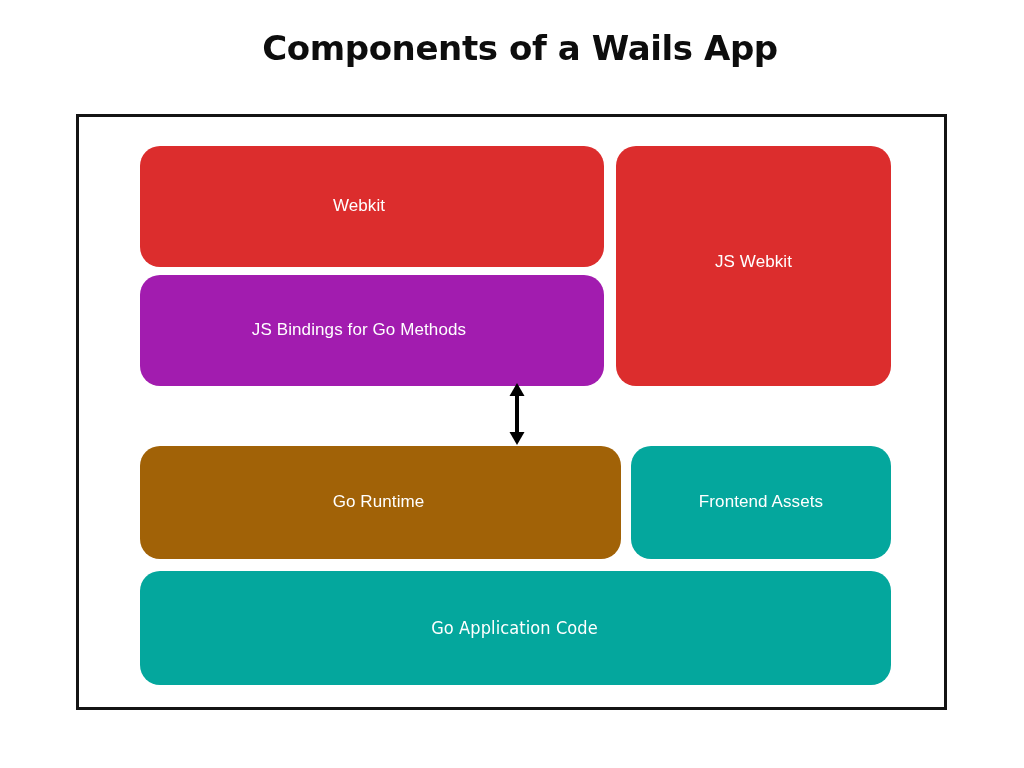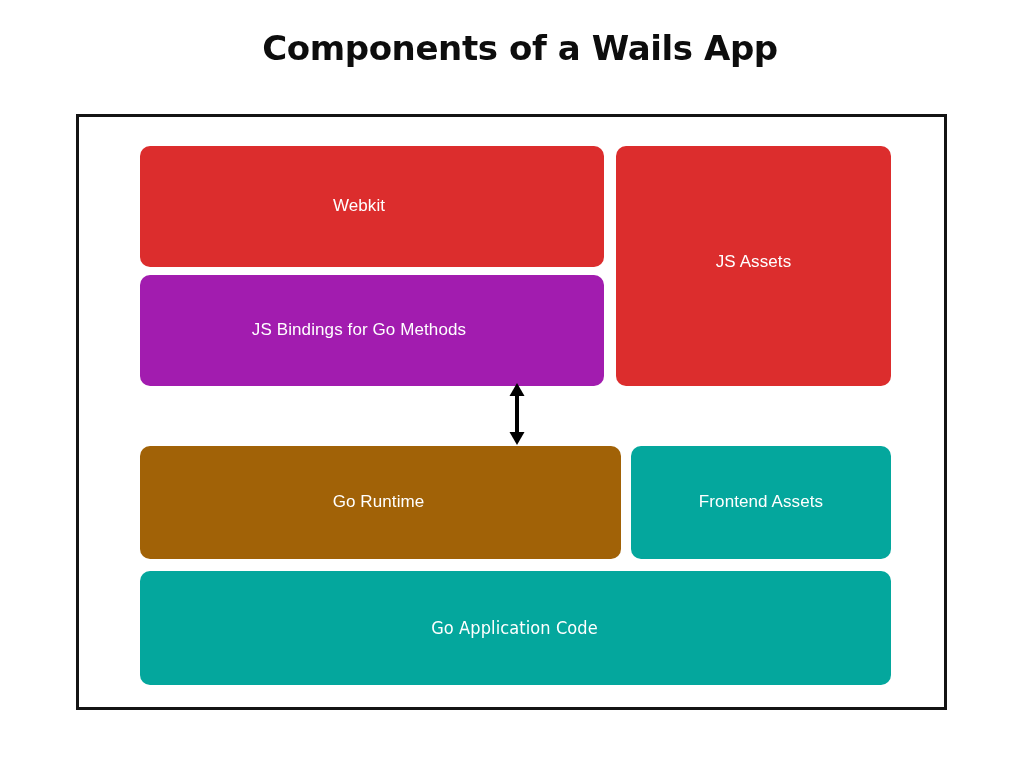--- a/index.html
+++ b/index.html
@@ -39,21 +39,21 @@
     height: 596px;
     box-sizing: border-box;
     border: 3px solid #141414;
     background: #ffffff;
   }
 
   
   .box {
     position: absolute;
     box-sizing: border-box;
-    border-radius: 10px;
+    border-radius: 20px;
     display: flex;
     align-items: center;
     justify-content: center;
   }
   .box-label {
     color: #ffffff;
     font-size: 17px;
     font-weight: 400;
     letter-spacing: 0.1px;
     line-height: 1.2;
@@ -122,21 +122,21 @@
 
   <div class="box box-webkit">
     <span class="box-label">Webkit</span>
   </div>
 
   <div class="box box-jsbindings">
     <span class="box-label">JS Bindings for Go Methods</span>
   </div>
 
   <div class="box box-jsruntime">
-    <span class="box-label">JS Assets</span>
+    <span class="box-label">JS Webkit</span>
   </div>
 
   <div class="arrow-connector">
     <svg width="22" height="62" viewBox="0 0 22 62" xmlns="http://www.w3.org/2000/svg">
       <line x1="11" y1="9" x2="11" y2="53" stroke="#000000" stroke-width="4"></line>
       <polygon points="11,0 3.5,13 18.5,13" fill="#000000"></polygon>
       <polygon points="11,62 3.5,49 18.5,49" fill="#000000"></polygon>
     </svg>
   </div>
 

